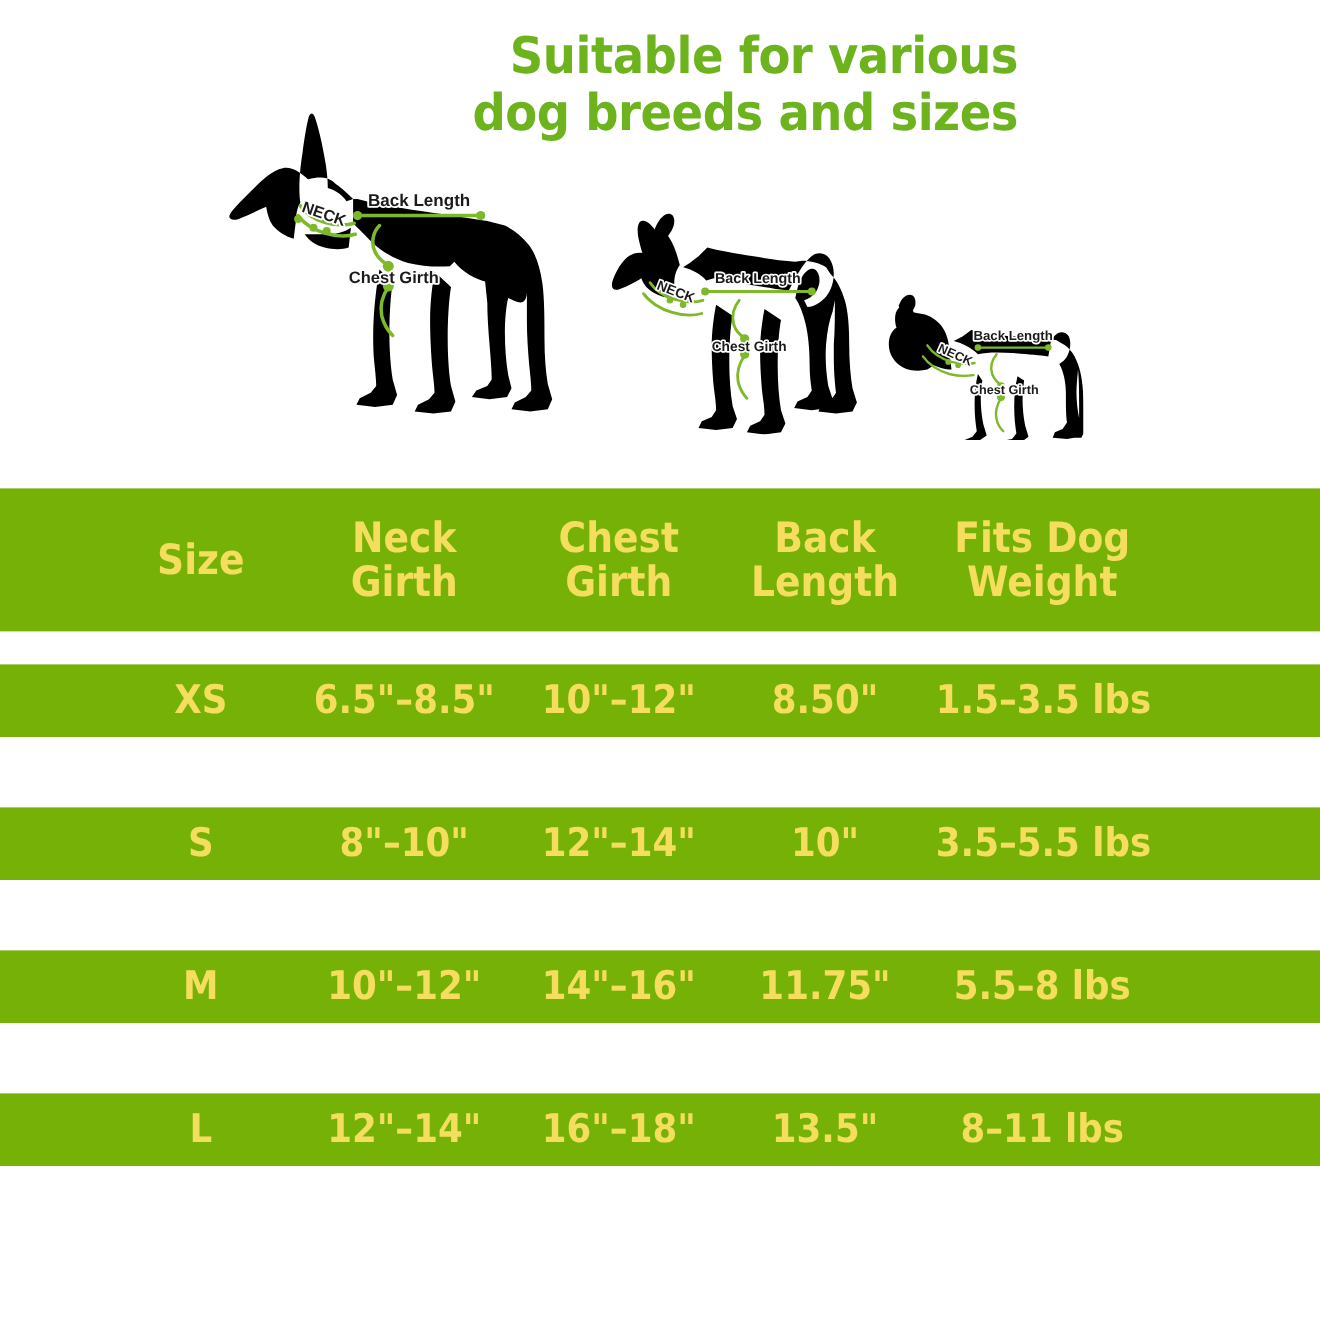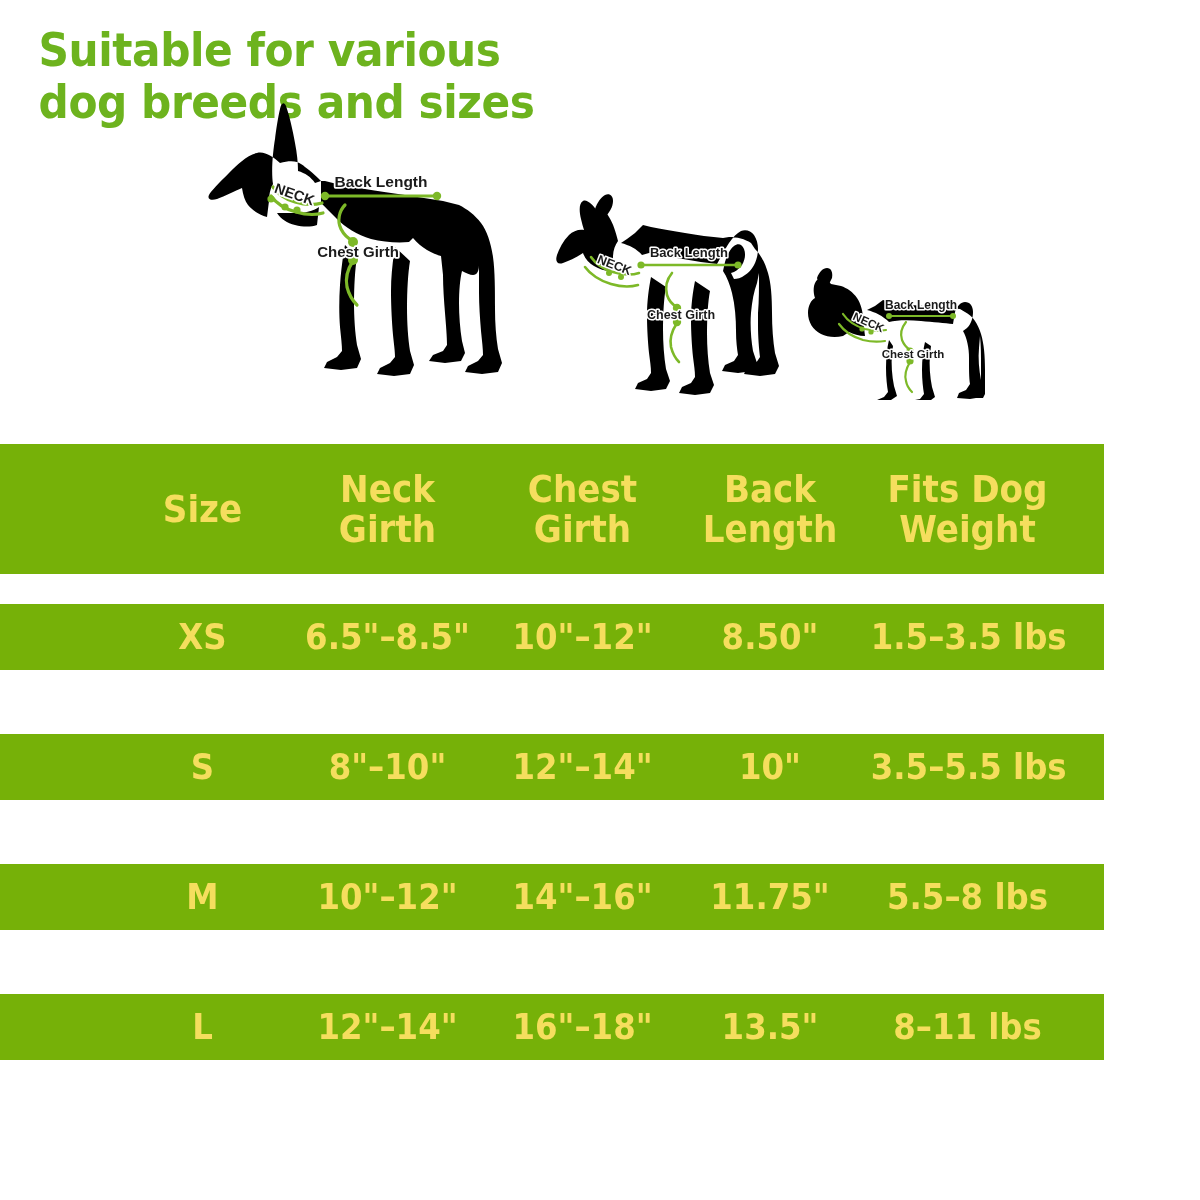--- a/index.html
+++ b/index.html
@@ -14,21 +14,21 @@
     overflow: hidden;
     position: relative;
   }
 
   
   .title-block {
     position: absolute;
     top: 24px;
     left: 0;
     width: 964px;
-    text-align: left;
+    text-align: right;
     pointer-events: none;
   }
   .title-line {
     font-family: "DejaVu Sans", sans-serif;
     font-weight: 700;
     font-size: 46px;
     line-height: 52px;
     letter-spacing: -0.5px;
     color: #6DB31E;
     transform: scaleX(0.92);
@@ -64,25 +64,24 @@
   
   .size-table {
     position: absolute;
     left: 0;
     top: 444px;
     width: 1200px;
   }
   .table-row {
     display: flex;
     align-items: center;
-    width: 1104px;
+    width: 1200px;
     background: #76B108;
     color: #F5DE5E;
     box-sizing: border-box;
-    padding-left: 20px;
   }
   .table-row.header {
     height: 130px;
     margin-bottom: 30px;
   }
   .table-row.data {
     height: 66px;
     margin-bottom: 64px;
     margin-top: 12px;
   }

